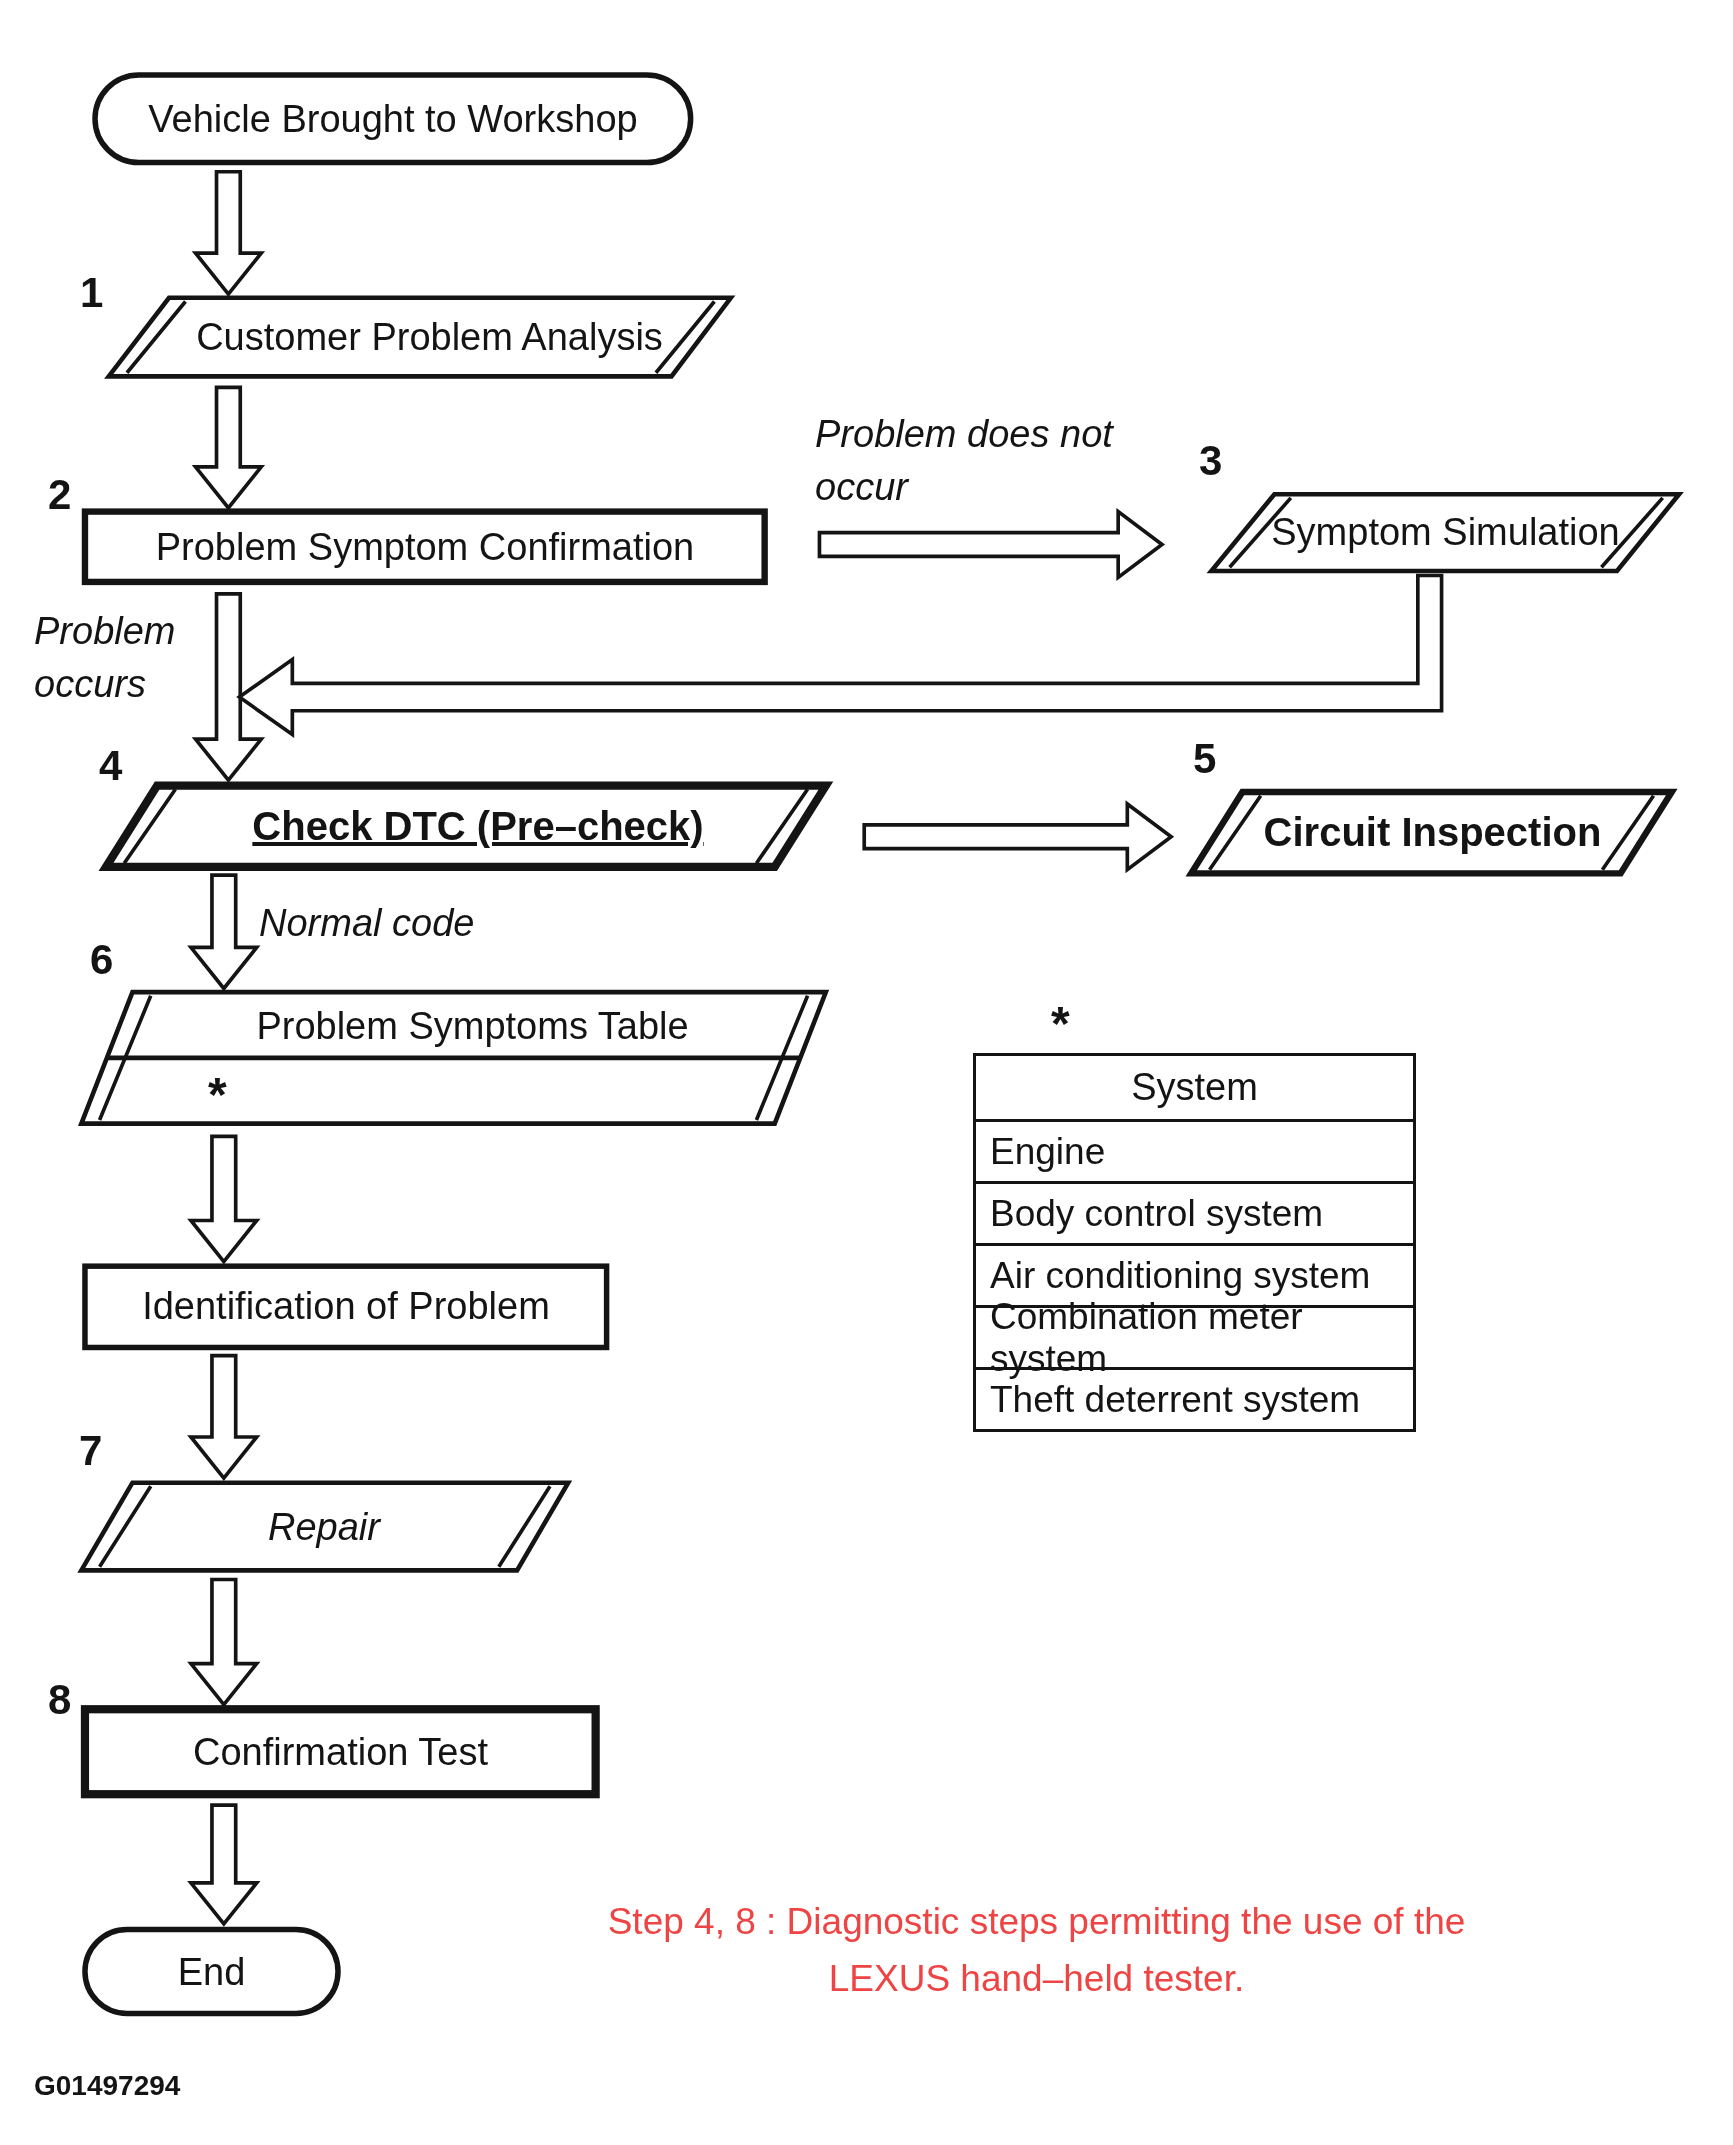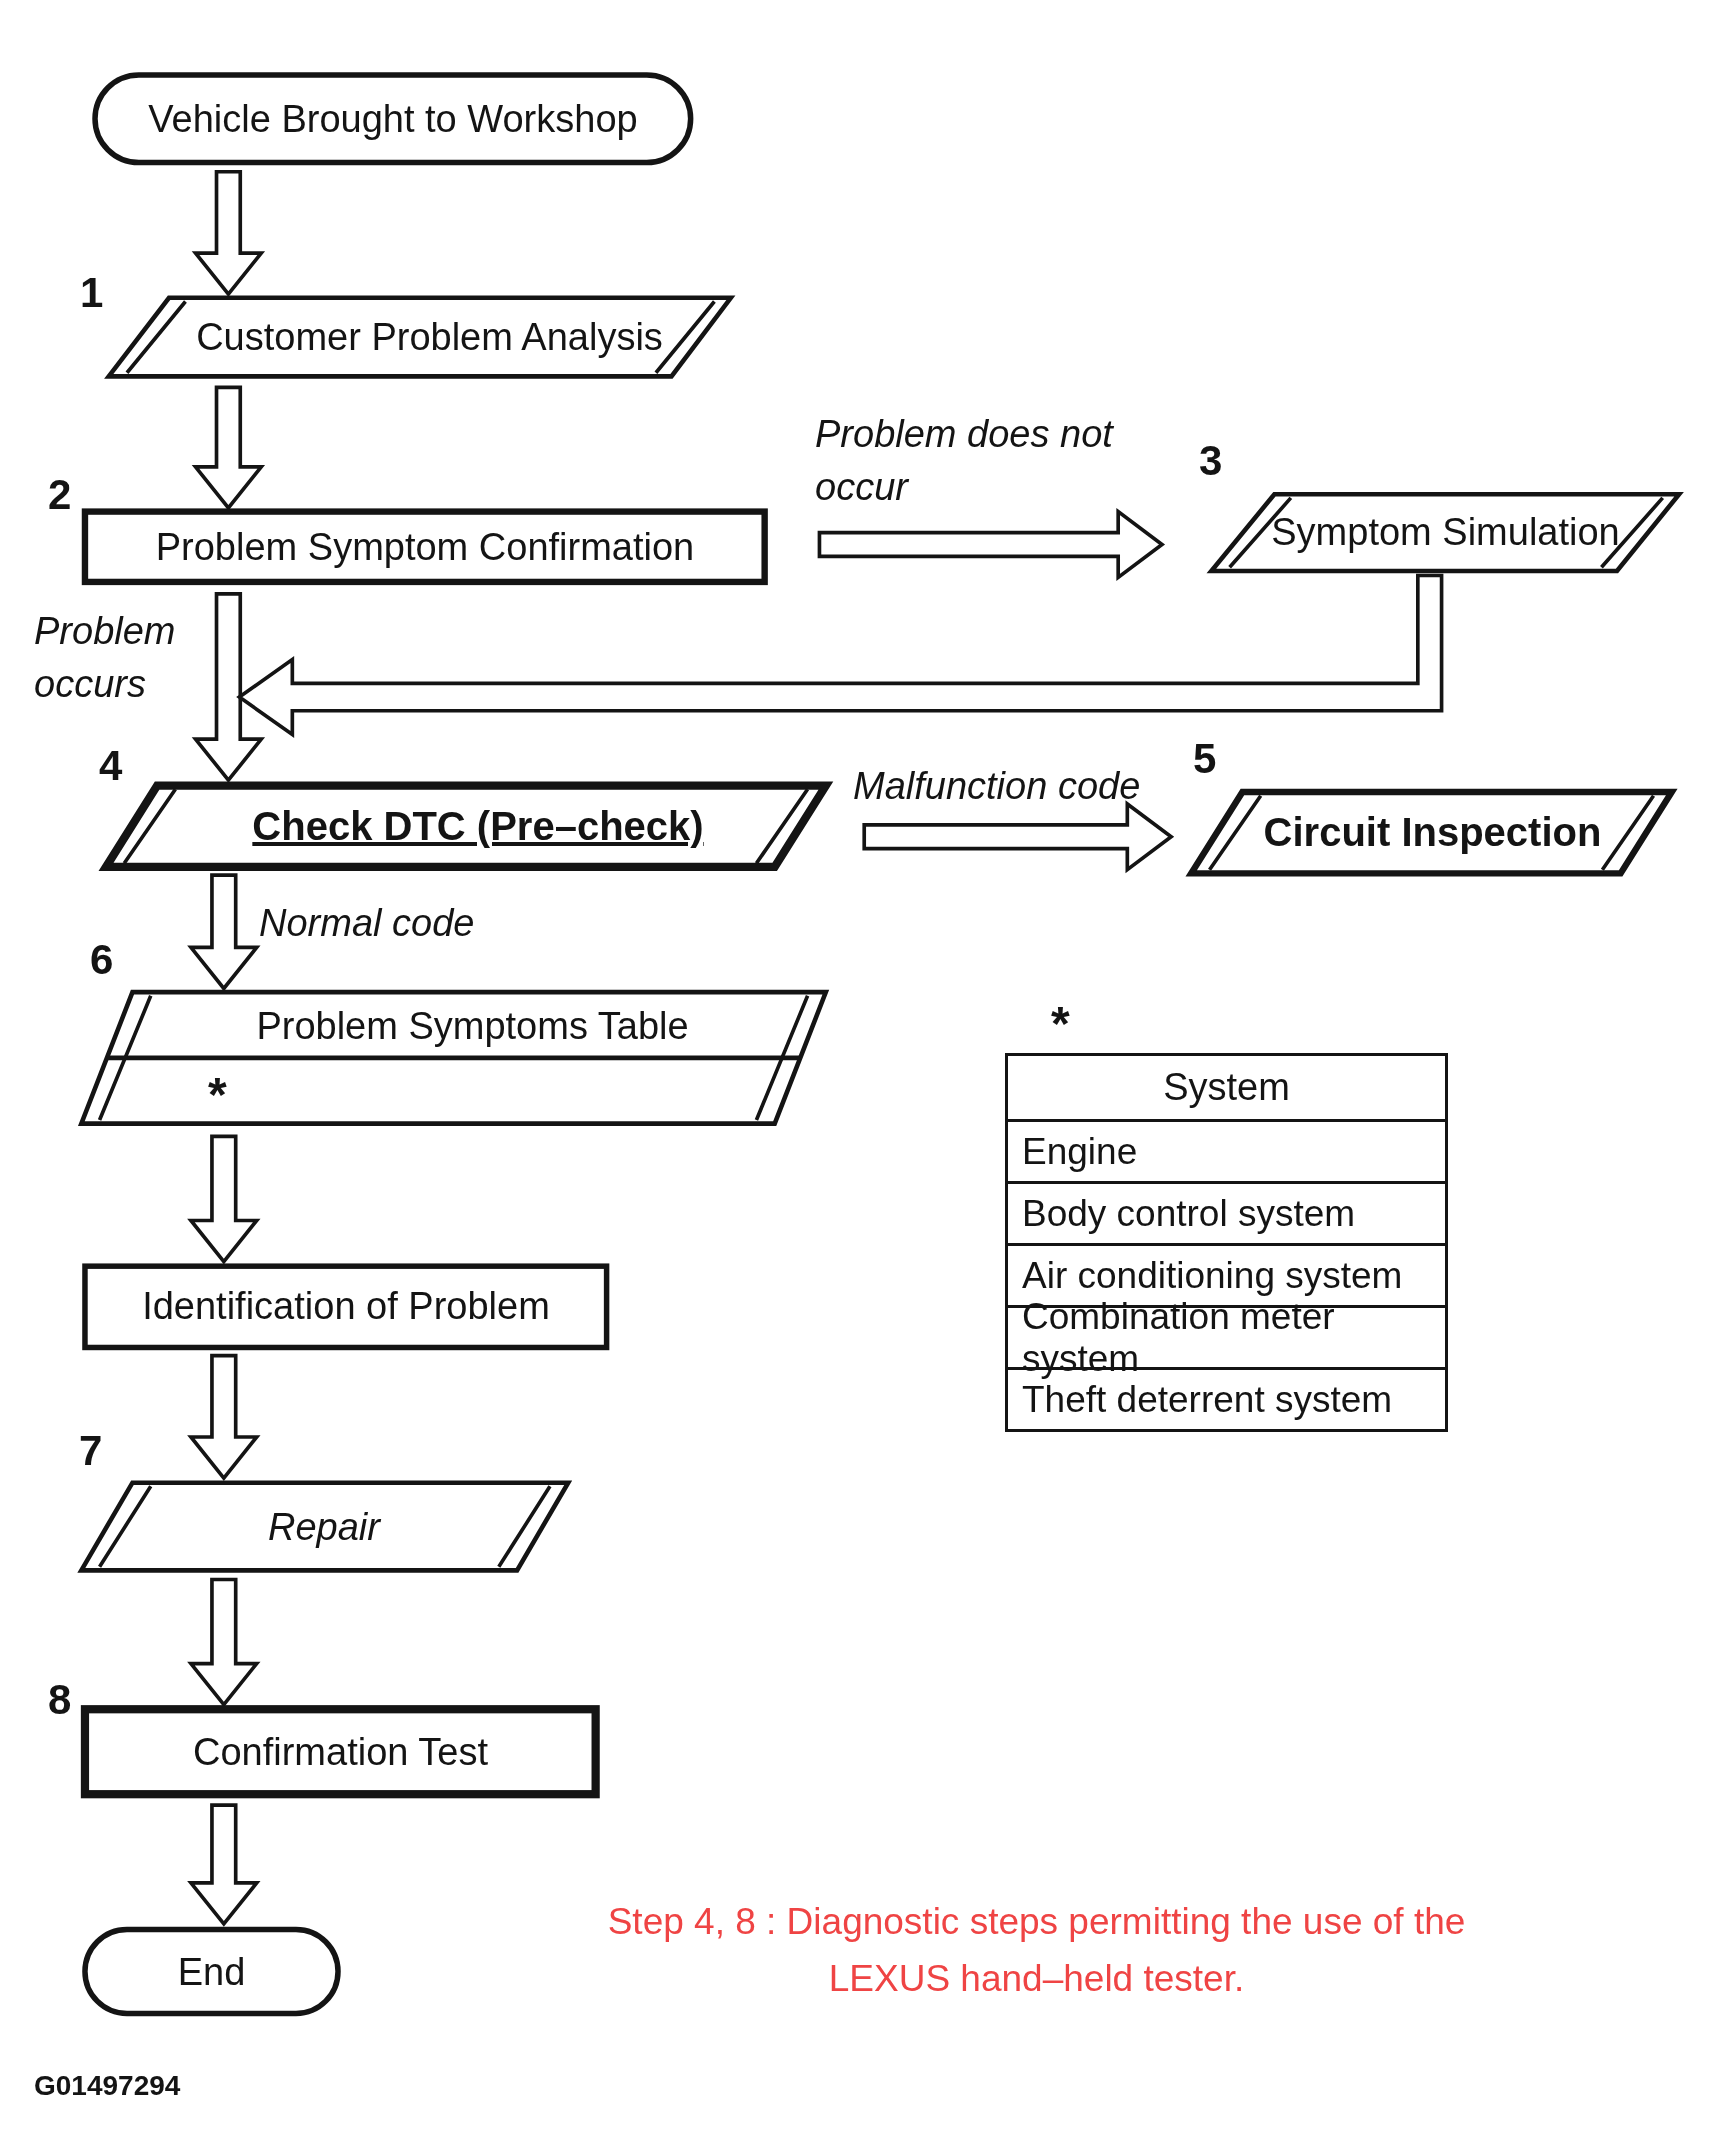--- a/index.html
+++ b/index.html
@@ -9,21 +9,21 @@
   .lbl{position:absolute;display:flex;align-items:center;justify-content:center;
        font-size:38px;color:#141414;white-space:nowrap;}
   .lbl.bold{font-weight:bold;font-size:40px;}
   .num{position:absolute;font-size:42px;font-weight:bold;color:#141414;}
   .edge{position:absolute;font-size:38px;color:#141414;line-height:53px;font-style:italic;}
   .star{position:absolute;font-size:48px;font-weight:bold;color:#141414;}
   .caption{position:absolute;left:589px;top:1893px;width:895px;text-align:center;
            font-size:37px;line-height:57px;color:#ef4444;}
   .gcode{position:absolute;left:34px;top:2034px;font-size:28px;font-weight:bold;color:#141414;margin-top:36px;}
   .sys-table{position:absolute;left:973px;top:1053px;width:443px;
-             border:3.7px solid #141414;box-sizing:border-box;background:#ffffff;margin-left:32px;}
+             border:3.7px solid #141414;box-sizing:border-box;background:#ffffff;}
   .sys-header{height:63px;border-bottom:3.7px solid #141414;display:flex;
               align-items:center;justify-content:center;font-size:38px;}
   .sys-row{height:59px;border-bottom:3.7px solid #141414;display:flex;
            align-items:center;padding-left:14px;font-size:37px;}
   .sys-row:last-child{border-bottom:none;}
 </style>
 </head>
 <body>
 
 <div id="page">
@@ -91,21 +91,20 @@
   <div class="lbl" style="left:1224px;top:494px;width:443px;height:77px;">Symptom Simulation</div>
 
   <div class="edge" style="left:34px;top:605px;">
     <div>Problem</div>
     <div>occurs</div>
   </div>
 
   <div class="num" style="left:99px;top:742px;">4</div>
   <div class="lbl bold" style="left:131px;top:786px;width:694px;height:81px;text-decoration:underline;">Check DTC (Pre–check)</div>
 
-  <div class="edge" style="left:853px;top:760px;">Malfunction code</div>
 
   <div class="num" style="left:1193px;top:735px;">5</div>
   <div class="lbl bold" style="left:1204px;top:792px;width:457px;height:81px;">Circuit Inspection</div>
 
   <div class="edge" style="left:259px;top:897px;">Normal code</div>
 
   <div class="num" style="left:90px;top:936px;">6</div>
   <div class="lbl" style="left:132px;top:996px;width:681px;height:60px;">Problem Symptoms Table</div>
   <div class="star" style="left:208px;top:1067px;">*</div>
 

